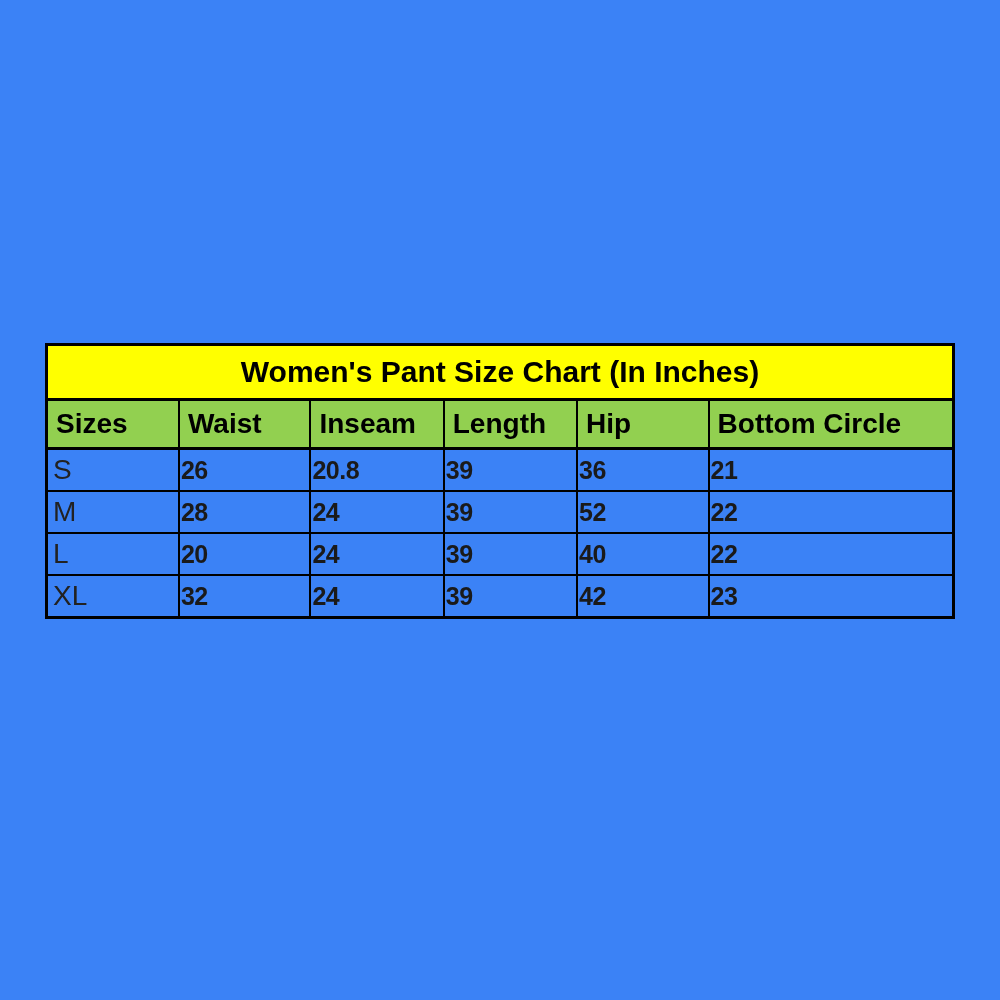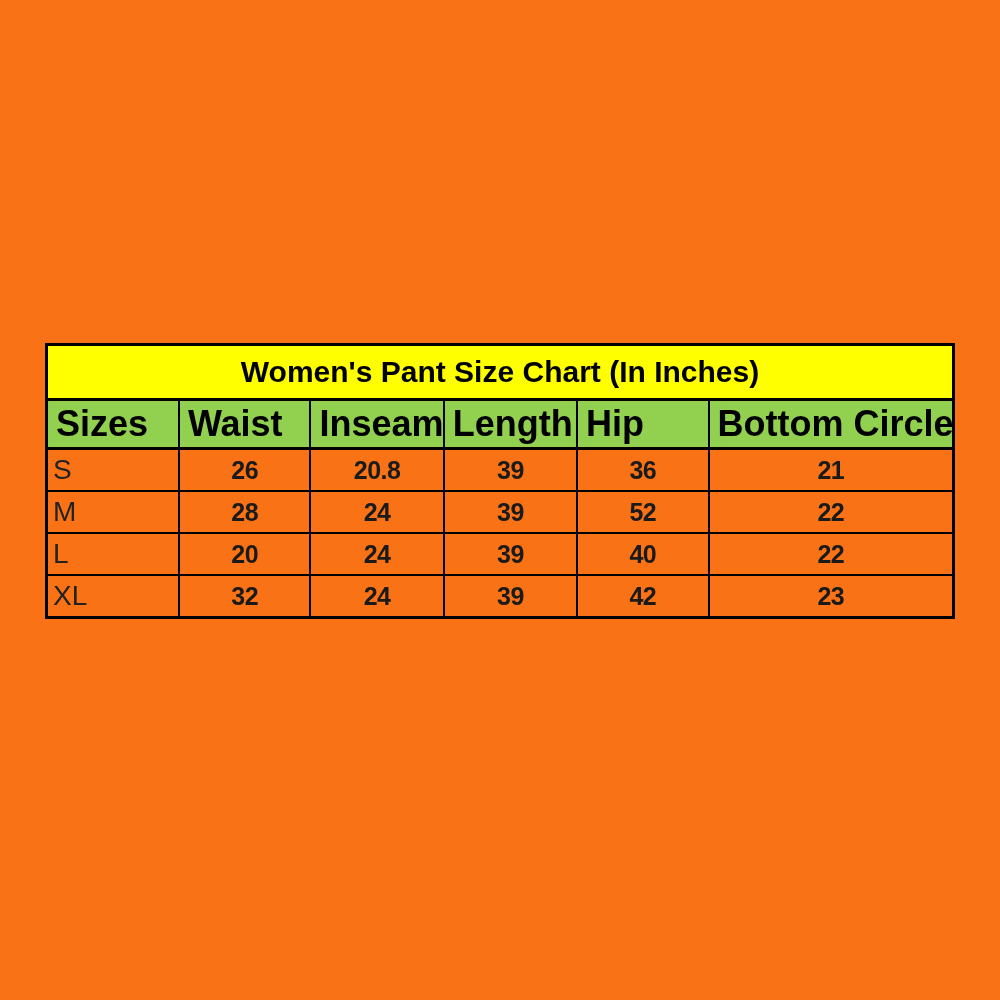--- a/index.html
+++ b/index.html
@@ -5,21 +5,21 @@
   html, body {
     margin: 0;
     padding: 0;
     background: #ffffff;
     font-family: "Liberation Sans", sans-serif;
   }
   .page {
     position: relative;
     width: 1000px;
     height: 1000px;
-    background: #f97316;
+    background: #3b82f6;
     overflow: hidden;
   }
   table.size-table {
     position: absolute;
     left: 45px;
     top: 343px;
     width: 910px;
     border-collapse: collapse;
     table-layout: fixed;
     border: 3px solid var(--border-color, #000);
@@ -39,40 +39,40 @@
     font-size: 30px;
     color: #000;
     border-bottom-width: 3px !important;
   }
   .header-row th {
     background: var(--header-bg, #92d050);
     height: 46px;
     text-align: left;
     vertical-align: middle;
     font-weight: bold;
-    font-size: 36px;
+    font-size: 28px;
     color: #000;
     padding: 0 0 0 8px;
     border-bottom-width: 3px !important;
   }
   tbody td {
     height: 38px;
     vertical-align: middle;
     font-size: 25px;
     color: #1a1a1a;
   }
   tbody td.size-label-cell {
     text-align: left;
     padding-left: 5px;
     font-weight: normal;
     font-size: 28px;
     color: #222;
   }
   tbody td.value-cell {
-    text-align: center;
+    text-align: left;
     font-weight: bold;
     letter-spacing: -0.5px;
   }
 </style>
 </head>
 <body style="background: rgb(255, 255, 255);">
 
 <div class="page">
   <table class="size-table">
     <colgroup id="colgroup">

